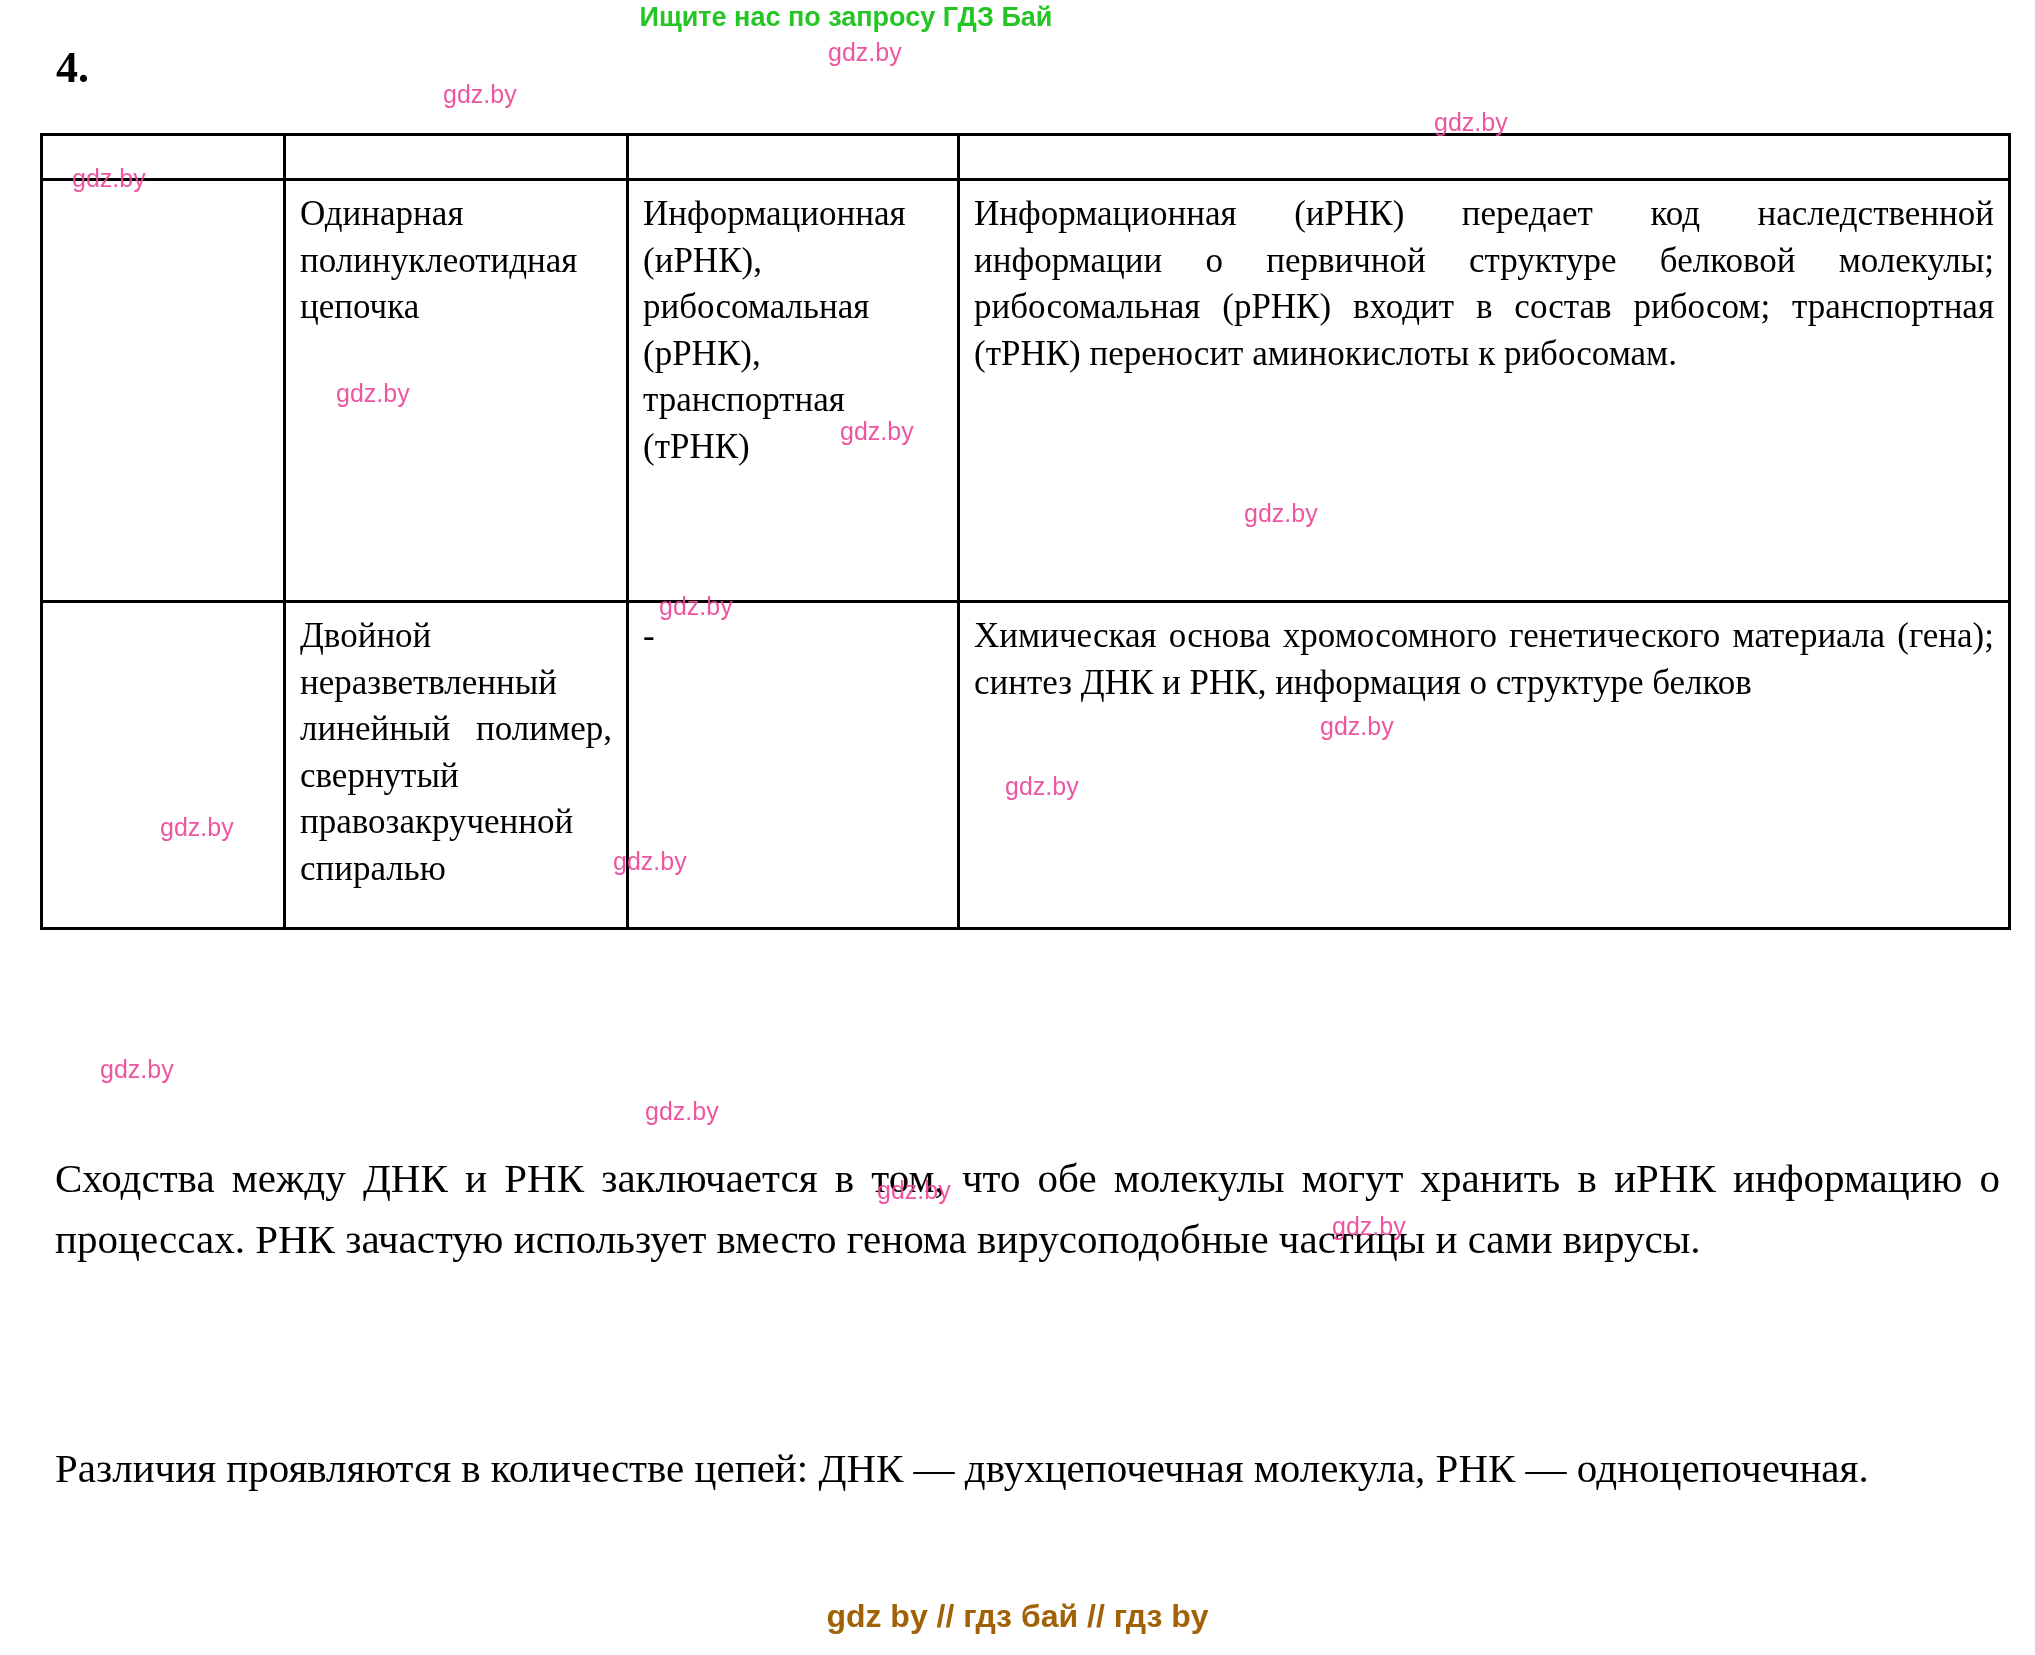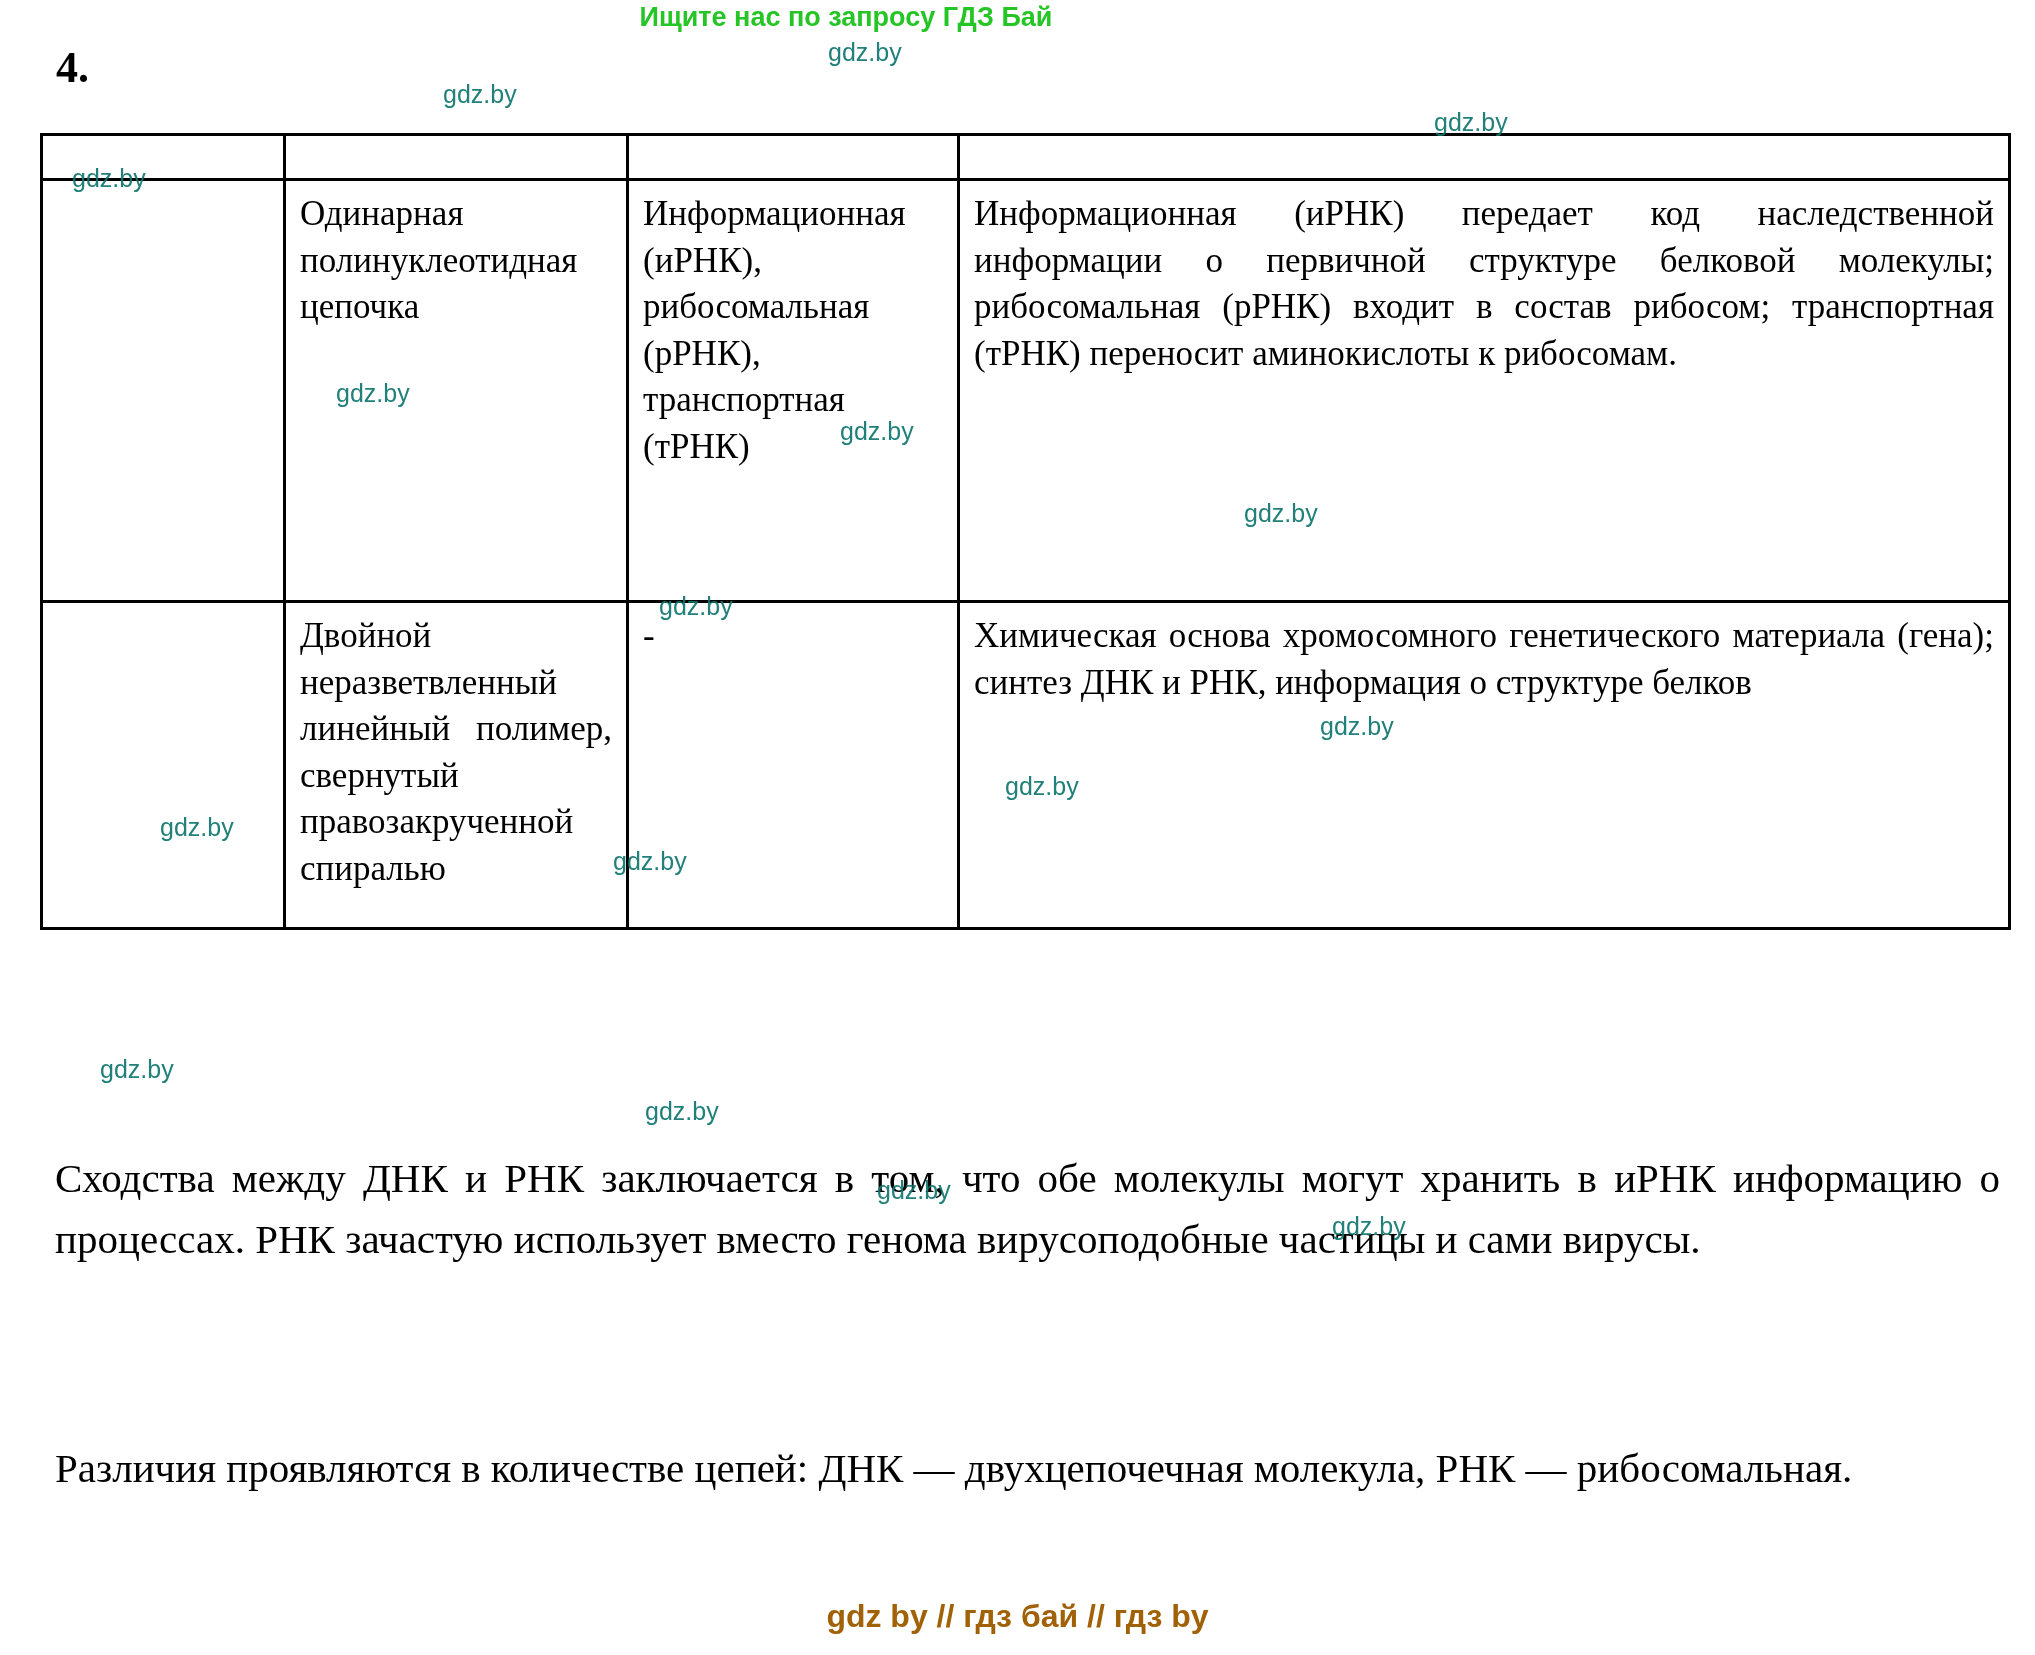--- a/index.html
+++ b/index.html
@@ -26,21 +26,21 @@
     font-family: "Liberation Sans", sans-serif;
     font-size: 27px;
     font-weight: bold;
     letter-spacing: 0px;
     white-space: nowrap;
   }
 
   
   .wm {
     position: absolute;
-    color: #0f766e;
+    color: #ec4899;
     font-family: "Liberation Sans", sans-serif;
     font-size: 25px;
     font-weight: normal;
     white-space: nowrap;
     opacity: 0.92;
   }
 
   
   .exnum {
     position: absolute;
@@ -160,21 +160,21 @@
         <td class="c4 justified">
           <div>Химическая основа хромосомного генетического материала (гена); синтез ДНК и РНК, информация о структуре белков</div>
         </td>
       </tr>
     </tbody>
   </table>
 </div>
 
 <div class="para" id="para1">Сходства между ДНК и РНК заключается в том, что обе молекулы могут хранить в иРНК информацию о процессах. РНК зачастую использует вместо генома вирусоподобные частицы и сами вирусы.</div>
 
-<div class="para" id="para2">Различия проявляются в количестве цепей: ДНК — двухцепочечная молекула, РНК — рибосомальная.</div>
+<div class="para" id="para2">Различия проявляются в количестве цепей: ДНК — двухцепочечная молекула, РНК — одноцепочечная.</div>
 
 <div class="footer" style="color: #a16207;">gdz by  //  гдз бай  //  гдз by</div>
 
 <div id="watermark-layer">
     <div class="wm" style="left: 828px; top: 38px;">gdz.by</div>
     <div class="wm" style="left: 443px; top: 80px;">gdz.by</div>
     <div class="wm" style="left: 1434px; top: 108px;">gdz.by</div>
     <div class="wm" style="left: 72px; top: 164px;">gdz.by</div>
     <div class="wm" style="left: 336px; top: 379px;">gdz.by</div>
     <div class="wm" style="left: 840px; top: 417px;">gdz.by</div>

